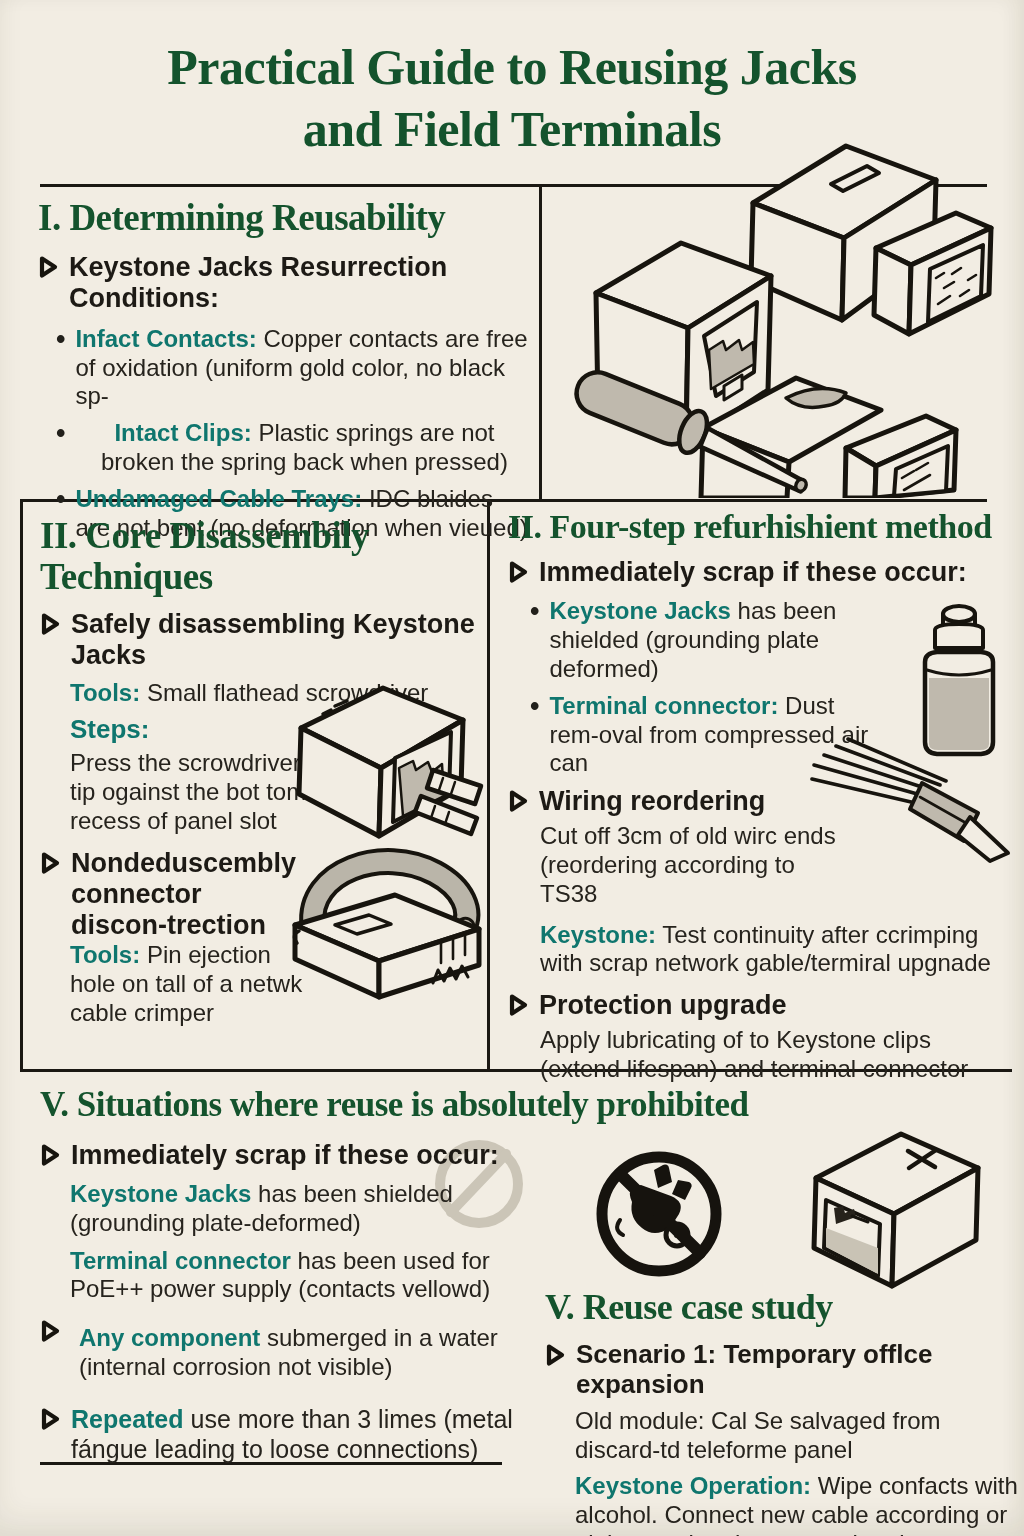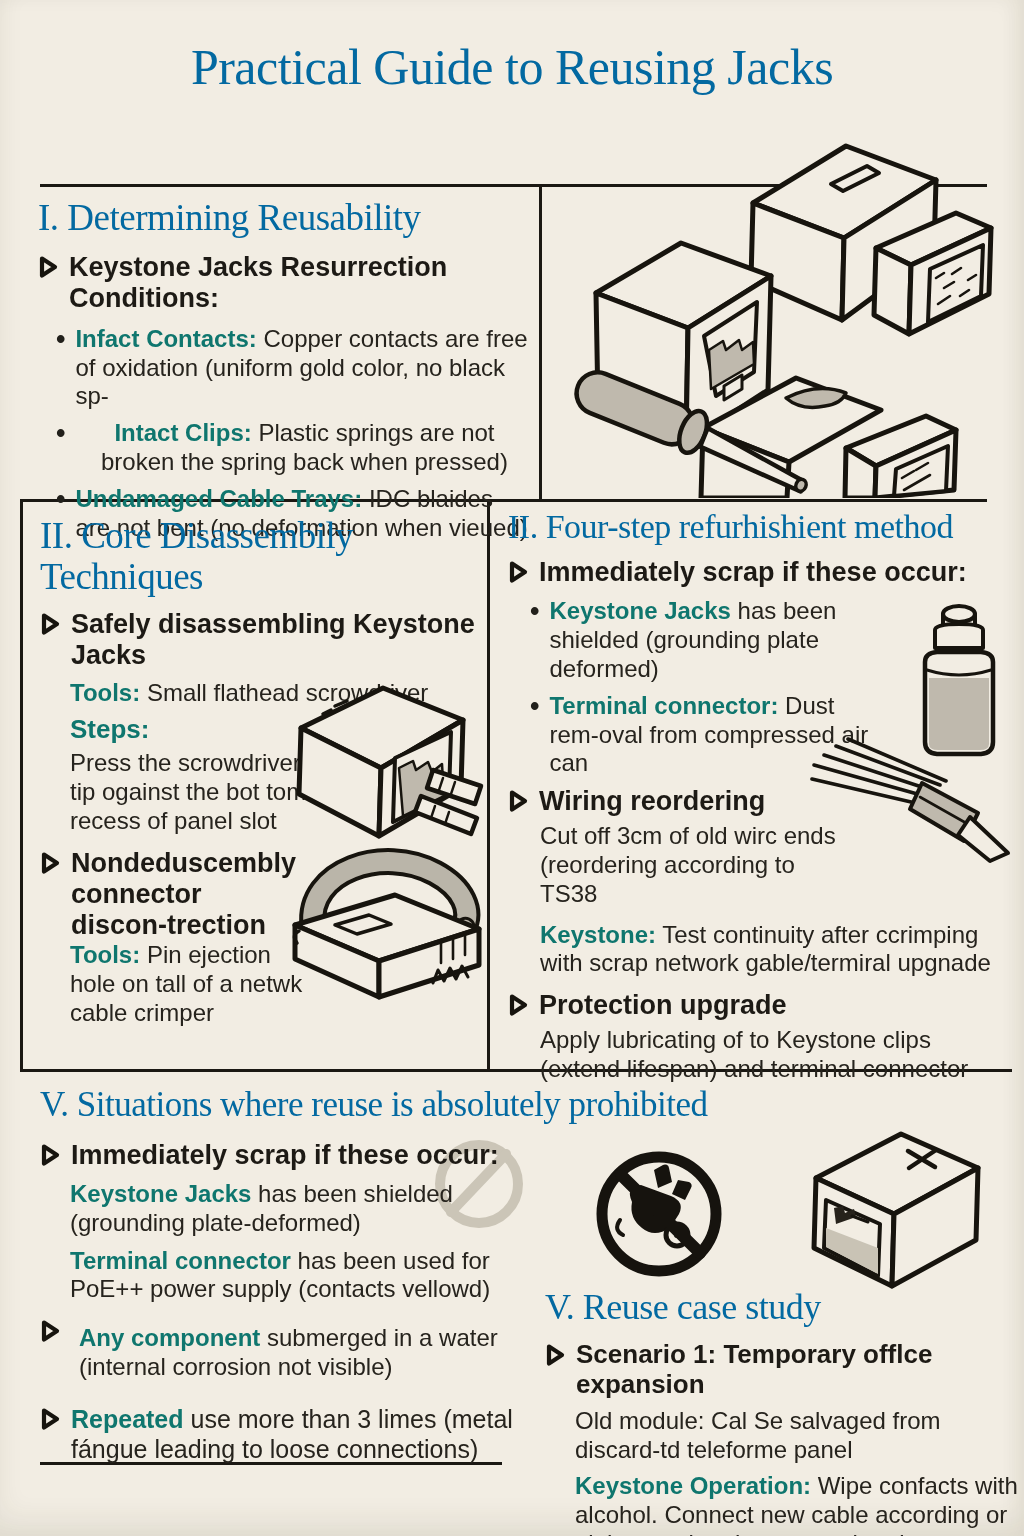--- a/index.html
+++ b/index.html
@@ -4,21 +4,21 @@
 <style>
   html,body{margin:0;padding:0;}
   body{background:#e8e3d8;}
   #page{
     position:relative;width:1024px;height:1536px;margin:0 auto;
     background:#f2ede3;overflow:hidden;
     font-family:"Liberation Sans","DejaVu Sans",sans-serif;color:#22201b;
     box-shadow:inset 0 -18px 26px rgba(60,50,30,.07), inset -10px 0 18px rgba(60,50,30,.04);
   }
   .abs{position:absolute;}
-  .serif{font-family:"Liberation Serif","DejaVu Serif",serif;font-weight:400;color:#0369a1;letter-spacing:-.5px;}
+  .serif{font-family:"Liberation Serif","DejaVu Serif",serif;font-weight:700;color:#14532d;letter-spacing:-.5px;}
   .title{font-size:50px;line-height:1.24;text-align:center;width:100%;}
   .h1{font-size:37px;line-height:1.1;}
   .h2{font-size:34px;line-height:1.1;}
   .rule{background:#1b1813;}
   .lead-row{display:flex;align-items:flex-start;gap:11px;}
   .lead{font-weight:700;font-size:27px;line-height:1.15;color:#1d1a15;}
   .body-t{font-size:24px;line-height:1.2;color:#26231d;}
   .b{font-weight:700;color:#0f766e;}
   .dot-row{display:flex;gap:10px;margin-bottom:8px;}
   .dot{font-size:27px;line-height:1.05;font-weight:700;}
@@ -28,20 +28,21 @@
   .fill-paper{fill:#f2ede3;}
   .fill-gray{fill:#bfb9ad;}
 </style>
 </head>
 <body>
 
 <div id="page">
 
   <div class="abs title serif" style="top:36px;left:0;">
     <div>Practical Guide to Reusing Jacks</div>
+    <div>and Field Terminals</div>
   </div>
 
   <div class="abs rule" style="left:40px;top:184px;width:947px;height:3px;"></div>
   <div class="abs rule" style="left:539px;top:184px;width:3px;height:317px;"></div>
   <div class="abs rule" style="left:20px;top:499px;width:967px;height:3px;"></div>
   <div class="abs rule" style="left:20px;top:499px;width:3px;height:573px;"></div>
   <div class="abs rule" style="left:487px;top:499px;width:3px;height:573px;"></div>
   <div class="abs rule" style="left:20px;top:1069px;width:992px;height:3px;"></div>
   <div class="abs rule" style="left:40px;top:1462px;width:462px;height:3px;"></div>
 

